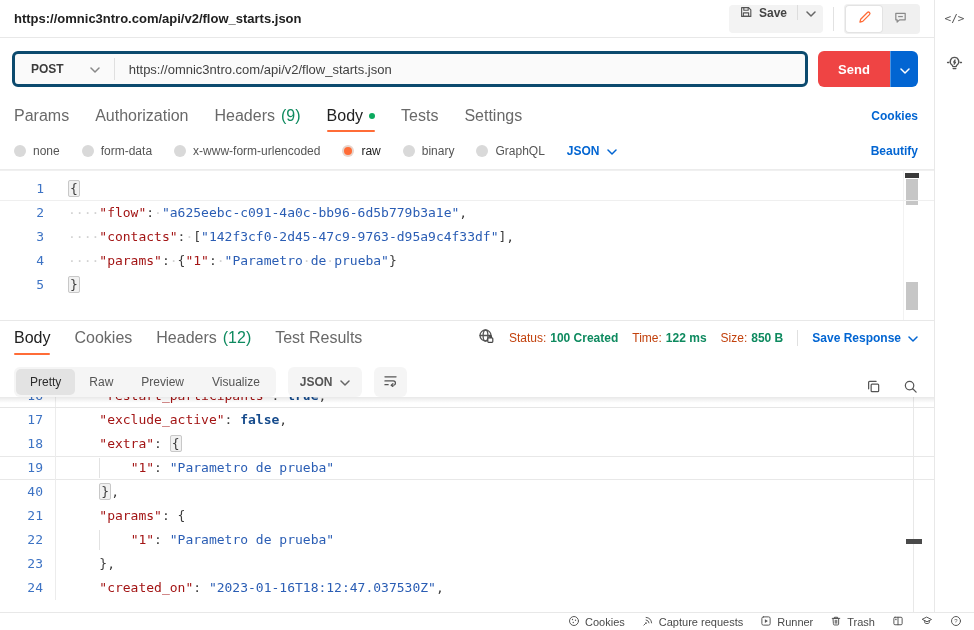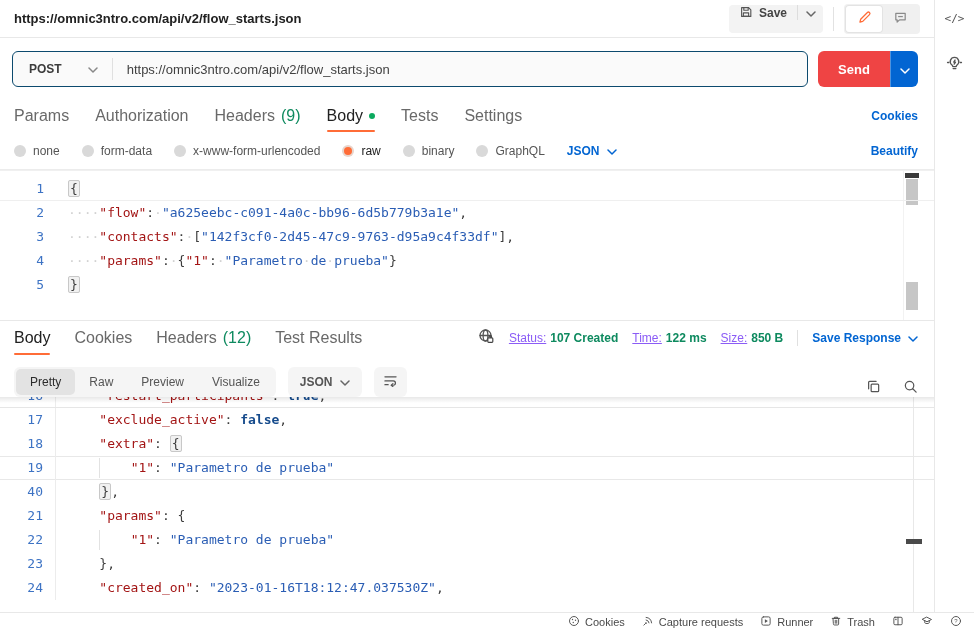--- a/index.html
+++ b/index.html
@@ -19,21 +19,21 @@
   .edit-group { display:flex; background:#f0f0f0; border-radius:4px; padding:2px; height:30px; }
   .edit-group .seg { width:36px; border:none; background:transparent; border-radius:3px; display:flex; align-items:center; justify-content:center; cursor:pointer; }
   .edit-group .seg.active { background:#fff; box-shadow:0 0 0 1px #e3e3e3; }
 
   
   .right-rail { position:absolute; right:0; top:0; width:40px; height:612px; border-left:1px solid #e8e8e8; display:flex; flex-direction:column; align-items:center; padding-top:12px; gap:30px; background:#fff; }
   .rail-btn { border:none; background:transparent; cursor:pointer; color:#555; font-family:"DejaVu Sans Mono", monospace; font-size:11px; }
 
   
   .request-bar { height:62px; flex:none; display:flex; align-items:center; padding:0 16px 0 12px; gap:10px; }
-  .url-box { flex:1; height:36px; display:flex; align-items:center; background:#fafafa; border:1px solid #0c4a6e; border-radius:6px; }
+  .url-box { flex:1; height:36px; display:flex; align-items:center; background:#fafafa; border:3px solid #0c4a6e; border-radius:6px; }
   .method { display:flex; align-items:center; gap:26px; padding:0 14px 0 16px; height:100%; border:none; background:transparent; font-family:inherit; font-size:12px; font-weight:700; color:#3c3c3c; cursor:pointer; }
   .url-divider { width:1px; height:22px; background:#e0e0e0; }
   .url-input { flex:1; height:100%; border:none; background:transparent; padding:0 14px; font-family:inherit; font-size:13px; color:#414141; outline:none; }
   .send-group { display:flex; height:36px; border-radius:6px; overflow:hidden; flex:none; }
   .send-btn { width:72px; border:none; background:#ef4444; color:#fff; font-family:inherit; font-size:13px; font-weight:700; cursor:pointer; }
   .send-caret { width:28px; border:none; background:#0265d2; border-left:1px solid rgba(255,255,255,.3); display:flex; align-items:center; justify-content:center; cursor:pointer; }
 
   
   .req-tabs { height:32px; flex:none; display:flex; align-items:stretch; padding:0 16px 0 14px; gap:26px; }
   .tab { display:flex; align-items:center; gap:6px; font-size:16px; color:#696969; cursor:pointer; position:relative; }
@@ -72,21 +72,21 @@
   .guide { position:absolute; left:99px; top:2px; bottom:2px; width:0; border-left:1px solid #e2e2e2; }
   .req-track { position:absolute; top:0; bottom:0; right:30px; border-left:1px solid #f2f2f2; }
   .req-scroll-cap { position:absolute; top:2px; right:15px; width:14px; height:5px; background:#3a3a3a; }
   .vthumb { position:absolute; right:16px; width:12px; background:#c6c6c6; }
 
   
   .response { flex:1; display:flex; flex-direction:column; border-top:1px solid #e8e8e8; }
   .resp-meta { height:34px; flex:none; display:flex; align-items:stretch; padding:0 16px 0 14px; gap:24px; }
   .resp-right { margin-left:auto; display:flex; align-items:center; gap:14px; font-size:12px; }
   .meta-pair { display:flex; gap:4px; }
-  .meta-label { color:#8b5cf6;text-decoration:underline; }
+  .meta-label { color:#c2410c; }
   .meta-value { color:#0e8a5f; font-weight:600; }
   .meta-div { width:1px; height:16px; background:#e0e0e0; }
   .save-resp { display:flex; gap:7px; border:none; background:transparent; font-family:inherit; font-size:12px; font-weight:700; color:#0265d2; cursor:pointer; }
   .globe-btn { border:none; background:transparent; cursor:pointer; display:flex; align-items:center; }
 
   .resp-toolbar { height:42px; flex:none; display:flex; align-items:flex-end; padding:0 16px 0 14px; }
   .seg-group { display:flex; background:#f5f5f5; border-radius:6px; padding:2px; height:30px; }
   .seg-item { border:none; background:transparent; border-radius:5px; padding:0 14px; font-family:inherit; font-size:12px; color:#555; cursor:pointer; }
   .seg-item.active { background:#e3e3e3; color:#2b2b2b; }
   .pill { margin-left:12px; height:30px; display:flex; align-items:center; gap:7px; background:#f5f5f5; border:none; border-radius:6px; padding:0 12px; font-family:inherit; font-size:12px; font-weight:600; color:#555; cursor:pointer; }
@@ -282,21 +282,21 @@
             <span><svg width="17" height="17" viewBox="0 0 17 17">
                   <circle cx="7.5" cy="7.5" r="5.5" fill="none" stroke="#555" stroke-width="1.3" stroke-linecap="round" stroke-linejoin="round"></circle>
                   <ellipse cx="7.5" cy="7.5" rx="2.4" ry="5.5" fill="none" stroke="#555" stroke-width="1.3" stroke-linecap="round" stroke-linejoin="round"></ellipse>
                   <line x1="2" y1="7.5" x2="13" y2="7.5" fill="none" stroke="#555" stroke-width="1.3" stroke-linecap="round" stroke-linejoin="round"></line>
                   <rect x="9.8" y="10" width="5" height="4.3" rx="0.8" fill="#fff" stroke="#444" stroke-width="1.2"></rect>
                   <path d="M11 10v-.9a1.3 1.3 0 0 1 2.6 0v.9" fill="none" stroke="#444" stroke-width="1.2"></path>
                 </svg></span>
           </button>
           <div class="meta-pair">
             <span class="meta-label">Status:</span>
-            <span class="meta-value">107 Created</span>
+            <span class="meta-value">100 Created</span>
           </div>
           <div class="meta-pair">
             <span class="meta-label">Time:</span>
             <span class="meta-value">122 ms</span>
           </div>
           <div class="meta-pair">
             <span class="meta-label">Size:</span>
             <span class="meta-value">850 B</span>
           </div>
           <div class="meta-div"></div>

